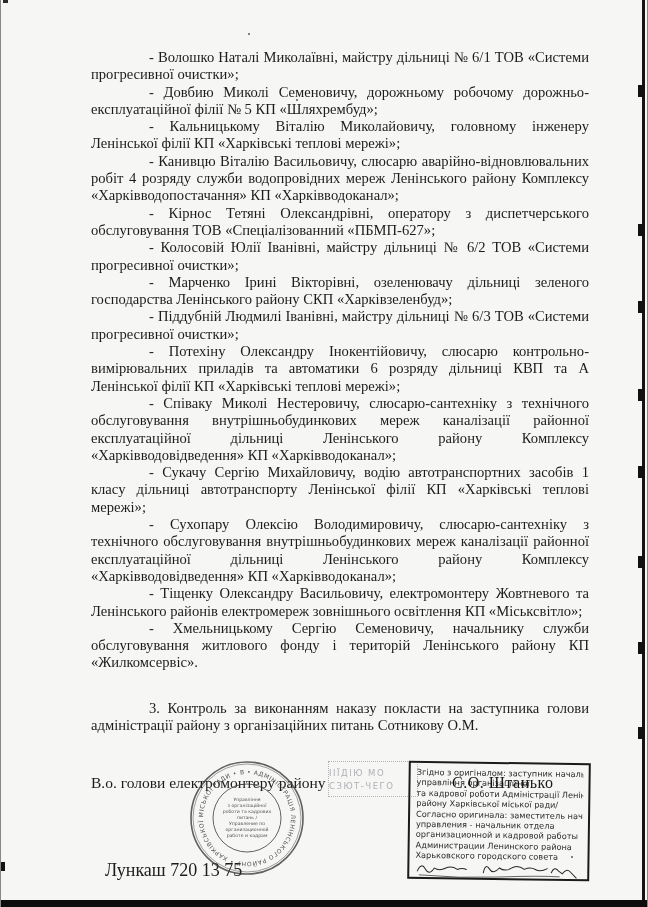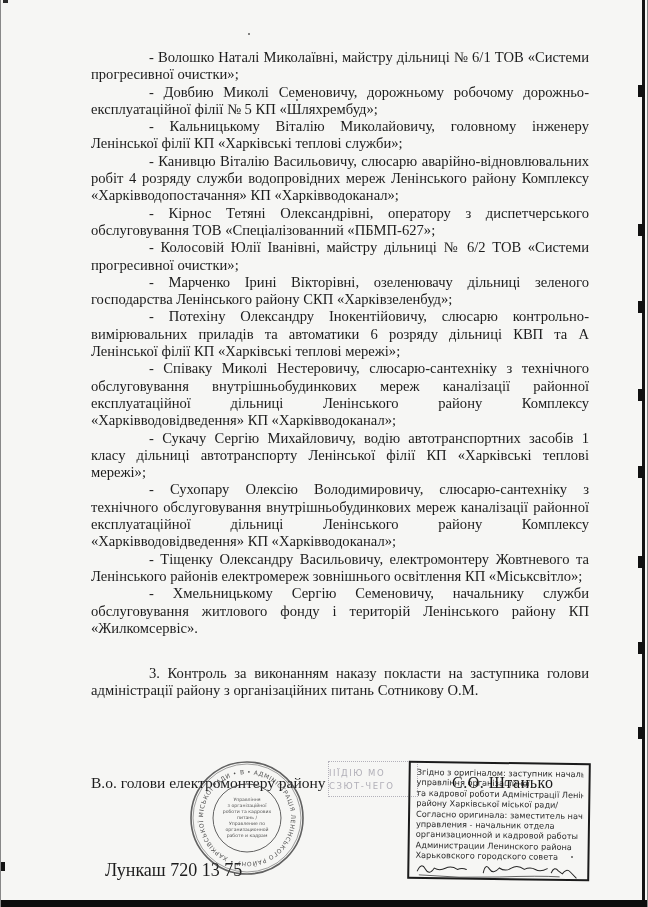--- a/index.html
+++ b/index.html
@@ -52,25 +52,26 @@
 </style>
 </head>
 <body>
 
 <div class="page">
 
   <div class="text-block">
     <div>
         <p class="para">- Волошко Наталі Миколаївні, майстру дільниці № 6/1 ТОВ «Системи прогресивної очистки»;</p>
         <p class="para">- Довбию Миколі Семеновичу, дорожньому робочому дорожньо-експлуатаційної філії № 5 КП «Шляхрембуд»;</p>
-        <p class="para">- Кальницькому Віталію Миколайовичу, головному інженеру Ленінської філії КП «Харківські теплові служби»;</p>
+        <p class="para">- Кальницькому Віталію Миколайовичу, головному інженеру Ленінської філії КП «Харківські теплові мережі»;</p>
         <p class="para">- Канивцю Віталію Васильовичу, слюсарю аварійно-відновлювальних робіт 4 розряду служби водопровідних мереж Ленінського району Комплексу «Харківводопостачання» КП «Харківводоканал»;</p>
         <p class="para">- Кірнос Тетяні Олександрівні, оператору з диспетчерського обслуговування ТОВ «Спеціалізованний «ПБМП-627»;</p>
         <p class="para">- Колосовій Юлії Іванівні, майстру дільниці № 6/2 ТОВ «Системи прогресивної очистки»;</p>
         <p class="para">- Марченко Ірині Вікторівні, озеленювачу дільниці зеленого господарства Ленінського району СКП «Харківзеленбуд»;</p>
+        <p class="para">- Піддубній Людмилі Іванівні, майстру дільниці № 6/3 ТОВ «Системи прогресивної очистки»;</p>
         <p class="para">- Потехіну Олександру Інокентійовичу, слюсарю контрольно-вимірювальних приладів та автоматики 6 розряду дільниці КВП та А Ленінської філії КП «Харківські теплові мережі»;</p>
         <p class="para">- Співаку Миколі Нестеровичу, слюсарю-сантехніку з технічного обслуговування внутрішньобудинкових мереж каналізації районної експлуатаційної дільниці Ленінського району Комплексу «Харківводовідведення» КП «Харківводоканал»;</p>
         <p class="para">- Сукачу Сергію Михайловичу, водію автотранспортних засобів 1 класу дільниці автотранспорту Ленінської філії КП «Харківські теплові мережі»;</p>
         <p class="para">- Сухопару Олексію Володимировичу, слюсарю-сантехніку з технічного обслуговування внутрішньобудинкових мереж каналізації районної експлуатаційної дільниці Ленінського району Комплексу «Харківводовідведення» КП «Харківводоканал»;</p>
         <p class="para">- Тіщенку Олександру Васильовичу, електромонтеру Жовтневого та Ленінського районів електромереж зовнішнього освітлення КП «Міськсвітло»;</p>
         <p class="para">- Хмельницькому Сергію Семеновичу, начальнику служби обслуговування житлового фонду і територій Ленінського району КП «Жилкомсервіс».</p>
       </div>
     <p class="para control">3. Контроль за виконанням наказу покласти на заступника голови адміністрації району з організаційних питань Сотникову О.М.</p>
   </div>
 

